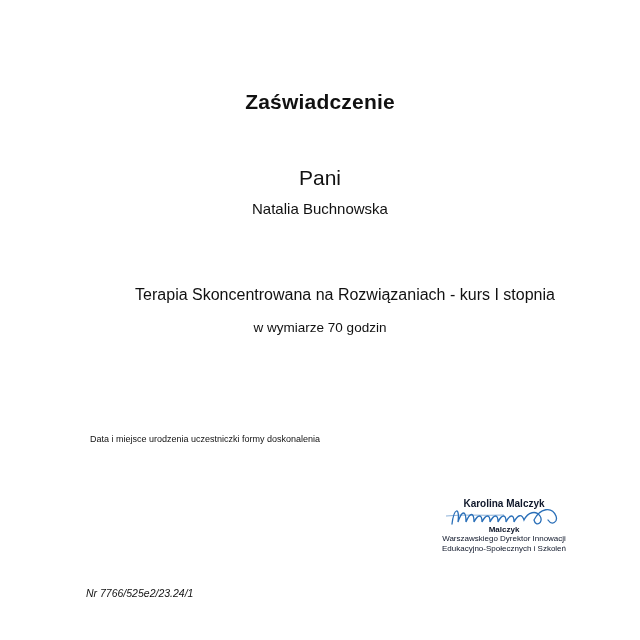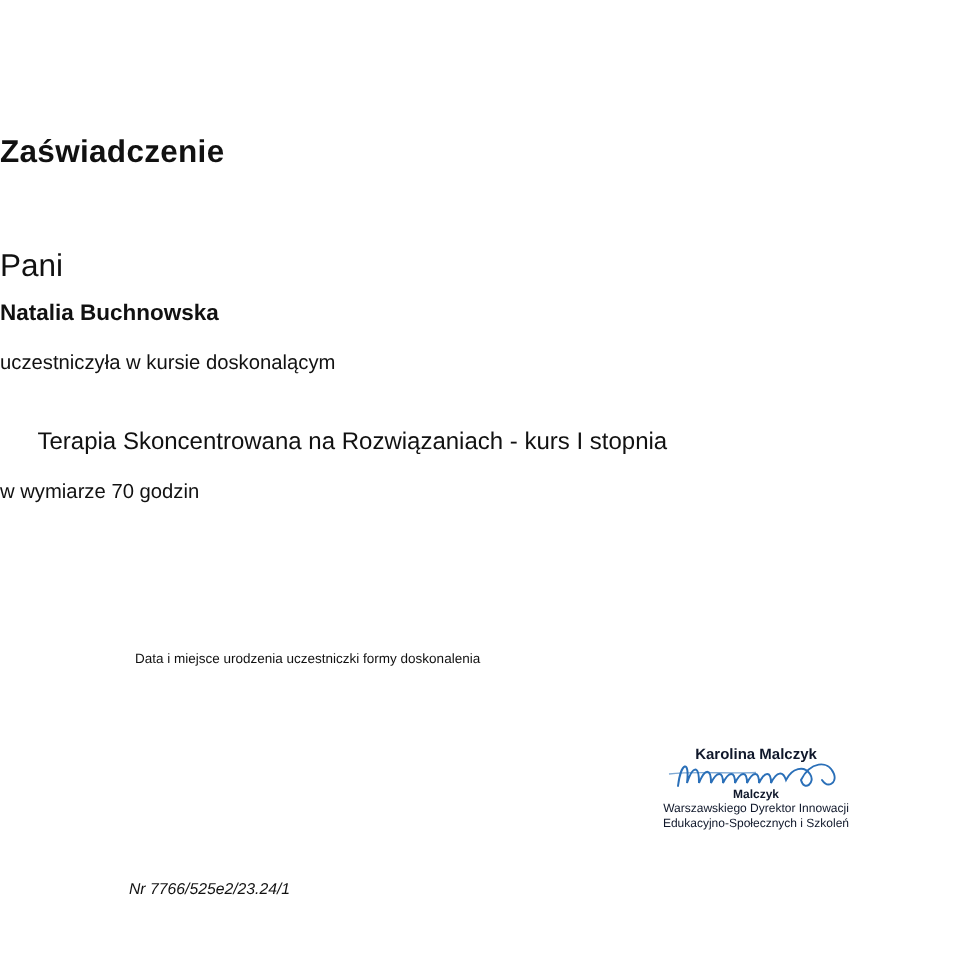--- a/index.html
+++ b/index.html
@@ -13,36 +13,36 @@
       height: 640px;
       background: #ffffff;
       font-family: "Liberation Sans", sans-serif;
       color: #111111;
       overflow: hidden;
     }
     .center {
       position: absolute;
       left: 0;
       width: 640px;
-      text-align: left;
+      text-align: center;
     }
     .title {
       top: 90px;
       font-size: 21px;
       font-weight: bold;
       letter-spacing: 0.2px;
     }
     .salutation {
       top: 166px;
       font-size: 21px;
     }
     .name {
       top: 200px;
       font-size: 15px;
-      font-weight: bold;
+      font-weight: normal;
     }
     .participated {
       top: 234px;
       font-size: 13.5px;
     }
     .course {
       top: 286px;
       font-size: 16px;
       font-weight: normal;
       margin-left: 25px;
@@ -111,21 +111,20 @@
       font-style: italic;
     }
   </style>
 </head>
 <body>
 
 <div class="page">
   <div class="center title">Zaświadczenie</div>
   <div class="center salutation">Pani</div>
   <div class="center name">Natalia Buchnowska</div>
-  <div class="center participated">uczestniczyła w kursie doskonalącym</div>
   <div class="center course">Terapia Skoncentrowana na Rozwiązaniach - kurs I stopnia</div>
   <div class="center duration">w wymiarze 70 godzin</div>
 
   <div class="birth-label">Data i miejsce urodzenia uczestniczki formy doskonalenia</div>
 
   <div class="stamp">
     <svg class="signature" width="130" height="28" viewBox="0 0 130 28">
       <path d="M8 22 C 10 6, 16 4, 14 20 C 18 8, 22 8, 22 20 C 26 10, 30 10, 30 20 C 34 12, 38 12, 38 20 C 42 12, 46 12, 46 20 C 50 12, 54 12, 54 20 C 58 12, 62 12, 62 20 C 66 12, 70 12, 70 20 C 74 12, 78 12, 80 18 C 84 10, 92 8, 96 14 C 100 20, 92 26, 90 18 C 96 6, 108 4, 112 14 C 114 20, 108 24, 104 18" fill="none" stroke="#2a6fb8" stroke-width="1.3" stroke-linecap="round"></path>
       <path d="M2 14 C 20 12, 40 14, 60 13" fill="none" stroke="#2a6fb8" stroke-width="0.9" opacity="0.6"></path>
     </svg>

